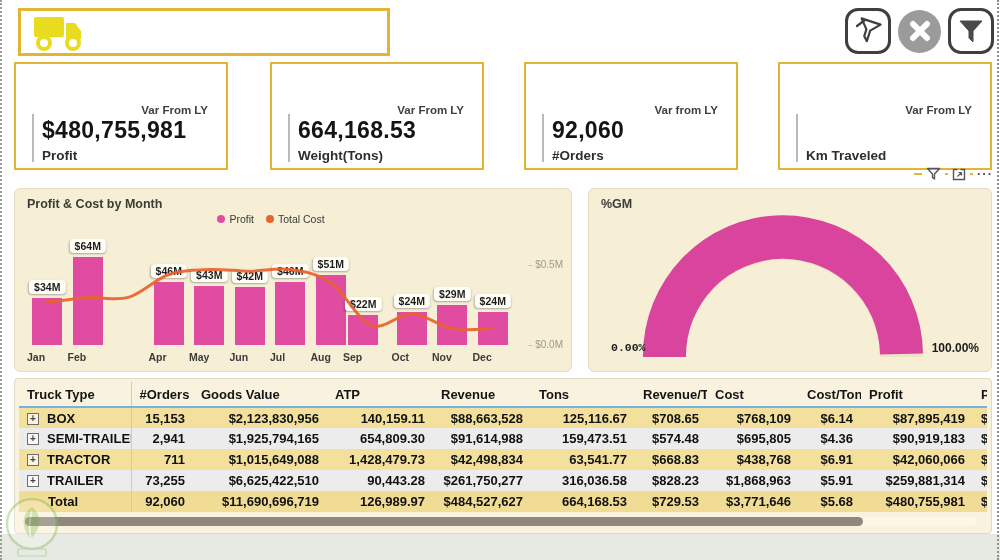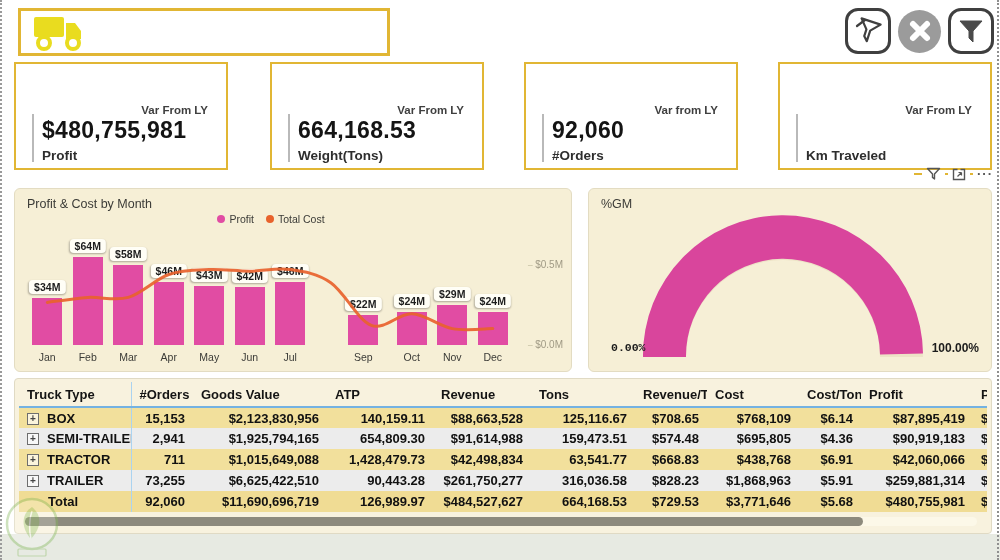--- a/index.html
+++ b/index.html
@@ -32,32 +32,32 @@
   
   .hover-icons { position:absolute; left:903px; top:165px; width:90px; height:18px; display:flex;
                  align-items:center; justify-content:flex-end; gap:4px; z-index:3; }
   .gold-dash { width:8px; height:2px; background:#E1B634; }
   .gold-dot  { width:3px; height:2px; background:#E1B634; }
   .hover-ellipsis { font-size:13px; color:#555; font-weight:bold; letter-spacing:1px; line-height:10px; }
 
   
   .chart-panel { position:absolute; left:14px; top:188px; width:558px; height:184px;
                  background:#F6EFD6; border:1px solid #E3DCC2; border-radius:6px; z-index:1; }
-  .panel-title { position:absolute; left:12px; top:8px; font-size:12.5px; font-weight:normal; color:#3b3b37; }
+  .panel-title { position:absolute; left:12px; top:8px; font-size:12.5px; font-weight:bold; color:#3b3b37; }
   .legend { position:absolute; left:0; right:44px; top:24px; display:flex; justify-content:center; gap:12px; }
   .legend-item { display:flex; align-items:center; gap:4px; cursor:pointer; }
   .legend-dot { width:8px; height:8px; border-radius:50%; }
   .legend-label { font-size:10.5px; color:#3b3b37; }
   .plot { position:absolute; left:12px; right:58px; top:42px; bottom:8px; }
   .bar-col { position:absolute; top:0; bottom:0; }
   .bar { position:absolute; bottom:18px; background:#E14CA3; cursor:pointer; }
   .bar-pill { position:absolute; left:50%; transform:translateX(-50%); background:#FFFEF6; border-radius:4px;
               padding:1px 5px; font-size:10.5px; font-weight:bold; color:#1d1d1d; white-space:nowrap;
               box-shadow:0 1px 2px rgba(0,0,0,0.30); }
-  .bar-month { position:absolute; bottom:0; left:0; right:0; text-align:center; font-size:10.5px; font-weight:normal; color:#3b3b37; }
+  .bar-month { position:absolute; bottom:0; left:0; right:0; text-align:left; font-size:10.5px; font-weight:bold; color:#3b3b37; }
   .cost-line-svg { position:absolute; left:0; top:0; pointer-events:none; }
   .axis-lab { position:absolute; right:8px; font-size:10px; color:#A09A85; }
   .axis-tick { color:#CFC8AC; letter-spacing:-1px; margin-right:3px; }
 
   
   .gauge-panel { position:absolute; left:588px; top:188px; width:404px; height:184px;
                  background:#F6EFD6; border:1px solid #E3DCC2; border-radius:6px; z-index:1; }
   .gauge-svg { position:absolute; left:0; top:8px; }
   .gauge-value { position:absolute; left:0; width:388px; top:112px; text-align:center;
                  font-size:35px; color:#7e7e7e; font-weight:300; letter-spacing:1px; }
@@ -183,44 +183,44 @@
         <div class="bar-col" style="left: 0px; width: 40.5px;">
           <div class="bar" style="height:47px;width:30px;left:5.3px;background:#E14CA3"></div>
           <div class="bar-pill" style="bottom:69px">$34M</div>
           <div class="bar-month">Jan</div>
         </div>
         <div class="bar-col" style="left: 40.5px; width: 40.5px;">
           <div class="bar" style="height:88px;width:30px;left:5.3px;background:#E14CA3"></div>
           <div class="bar-pill" style="bottom:110px">$64M</div>
           <div class="bar-month">Feb</div>
         </div>
-        <div class="bar-col" style="left: 81px; width: 40.5px;">
-          <div class="bar" style="height:80px;width:30px;left:5.3px;background:#E14CA3"></div>
-          <div class="bar-pill" style="bottom:102px">$58M</div>
-          <div class="bar-month">Mar</div>
-        </div>
         <div class="bar-col" style="left: 121.5px; width: 40.5px;">
           <div class="bar" style="height:63px;width:30px;left:5.3px;background:#E14CA3"></div>
           <div class="bar-pill" style="bottom:85px">$46M</div>
           <div class="bar-month">Apr</div>
         </div>
         <div class="bar-col" style="left: 162px; width: 40.5px;">
           <div class="bar" style="height:59px;width:30px;left:5.3px;background:#E14CA3"></div>
           <div class="bar-pill" style="bottom:81px">$43M</div>
           <div class="bar-month">May</div>
         </div>
         <div class="bar-col" style="left: 202.5px; width: 40.5px;">
           <div class="bar" style="height:58px;width:30px;left:5.3px;background:#E14CA3"></div>
           <div class="bar-pill" style="bottom:80px">$42M</div>
           <div class="bar-month">Jun</div>
         </div>
         <div class="bar-col" style="left: 243px; width: 40.5px;">
           <div class="bar" style="height:63px;width:30px;left:5.3px;background:#E14CA3"></div>
           <div class="bar-pill" style="bottom:85px">$46M</div>
           <div class="bar-month">Jul</div>
+        </div>
+        <div class="bar-col" style="left: 283.5px; width: 40.5px;">
+          <div class="bar" style="height:70px;width:30px;left:5.3px;background:#E14CA3"></div>
+          <div class="bar-pill" style="bottom:92px">$51M</div>
+          <div class="bar-month">Aug</div>
         </div>
         <div class="bar-col" style="left: 316px; width: 40.5px;">
           <div class="bar" style="height:30px;width:30px;left:5.3px;background:#E14CA3"></div>
           <div class="bar-pill" style="bottom:52px">$22M</div>
           <div class="bar-month">Sep</div>
         </div>
         <div class="bar-col" style="left: 364.5px; width: 40.5px;">
           <div class="bar" style="height:33px;width:30px;left:5.3px;background:#E14CA3"></div>
           <div class="bar-pill" style="bottom:55px">$24M</div>
           <div class="bar-month">Oct</div>

